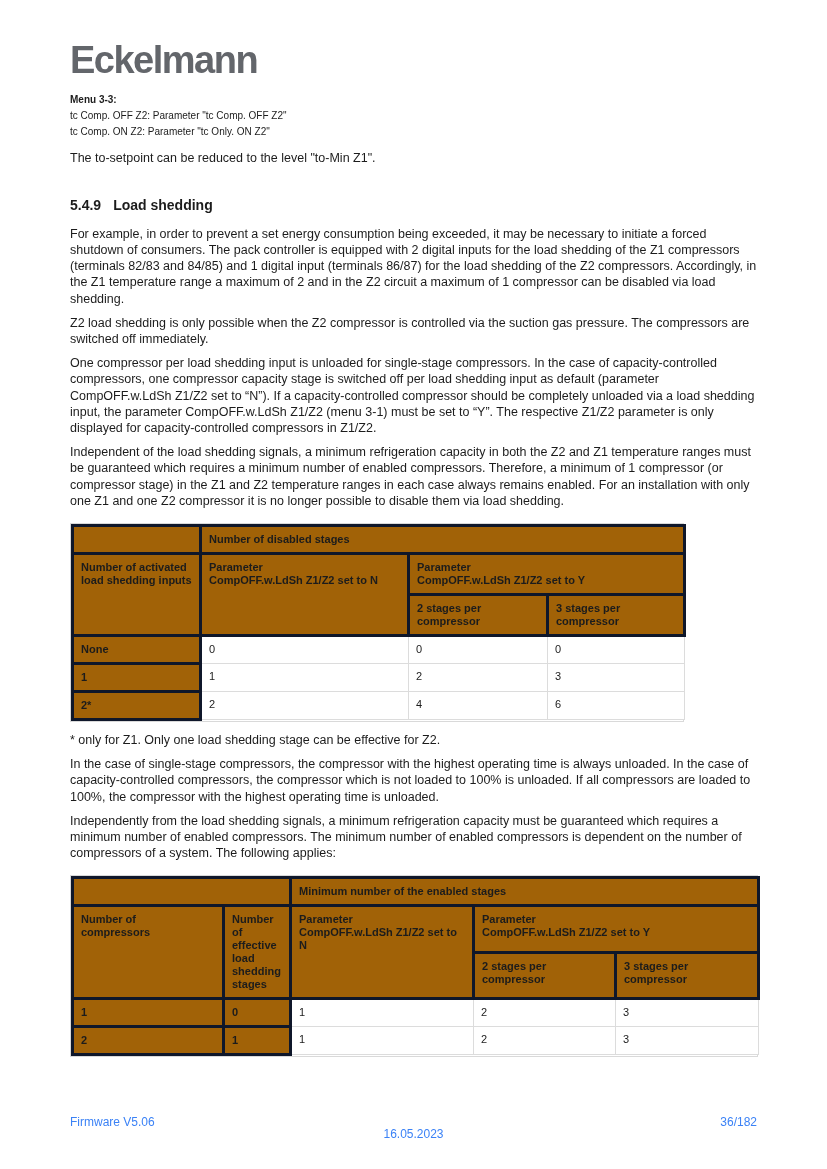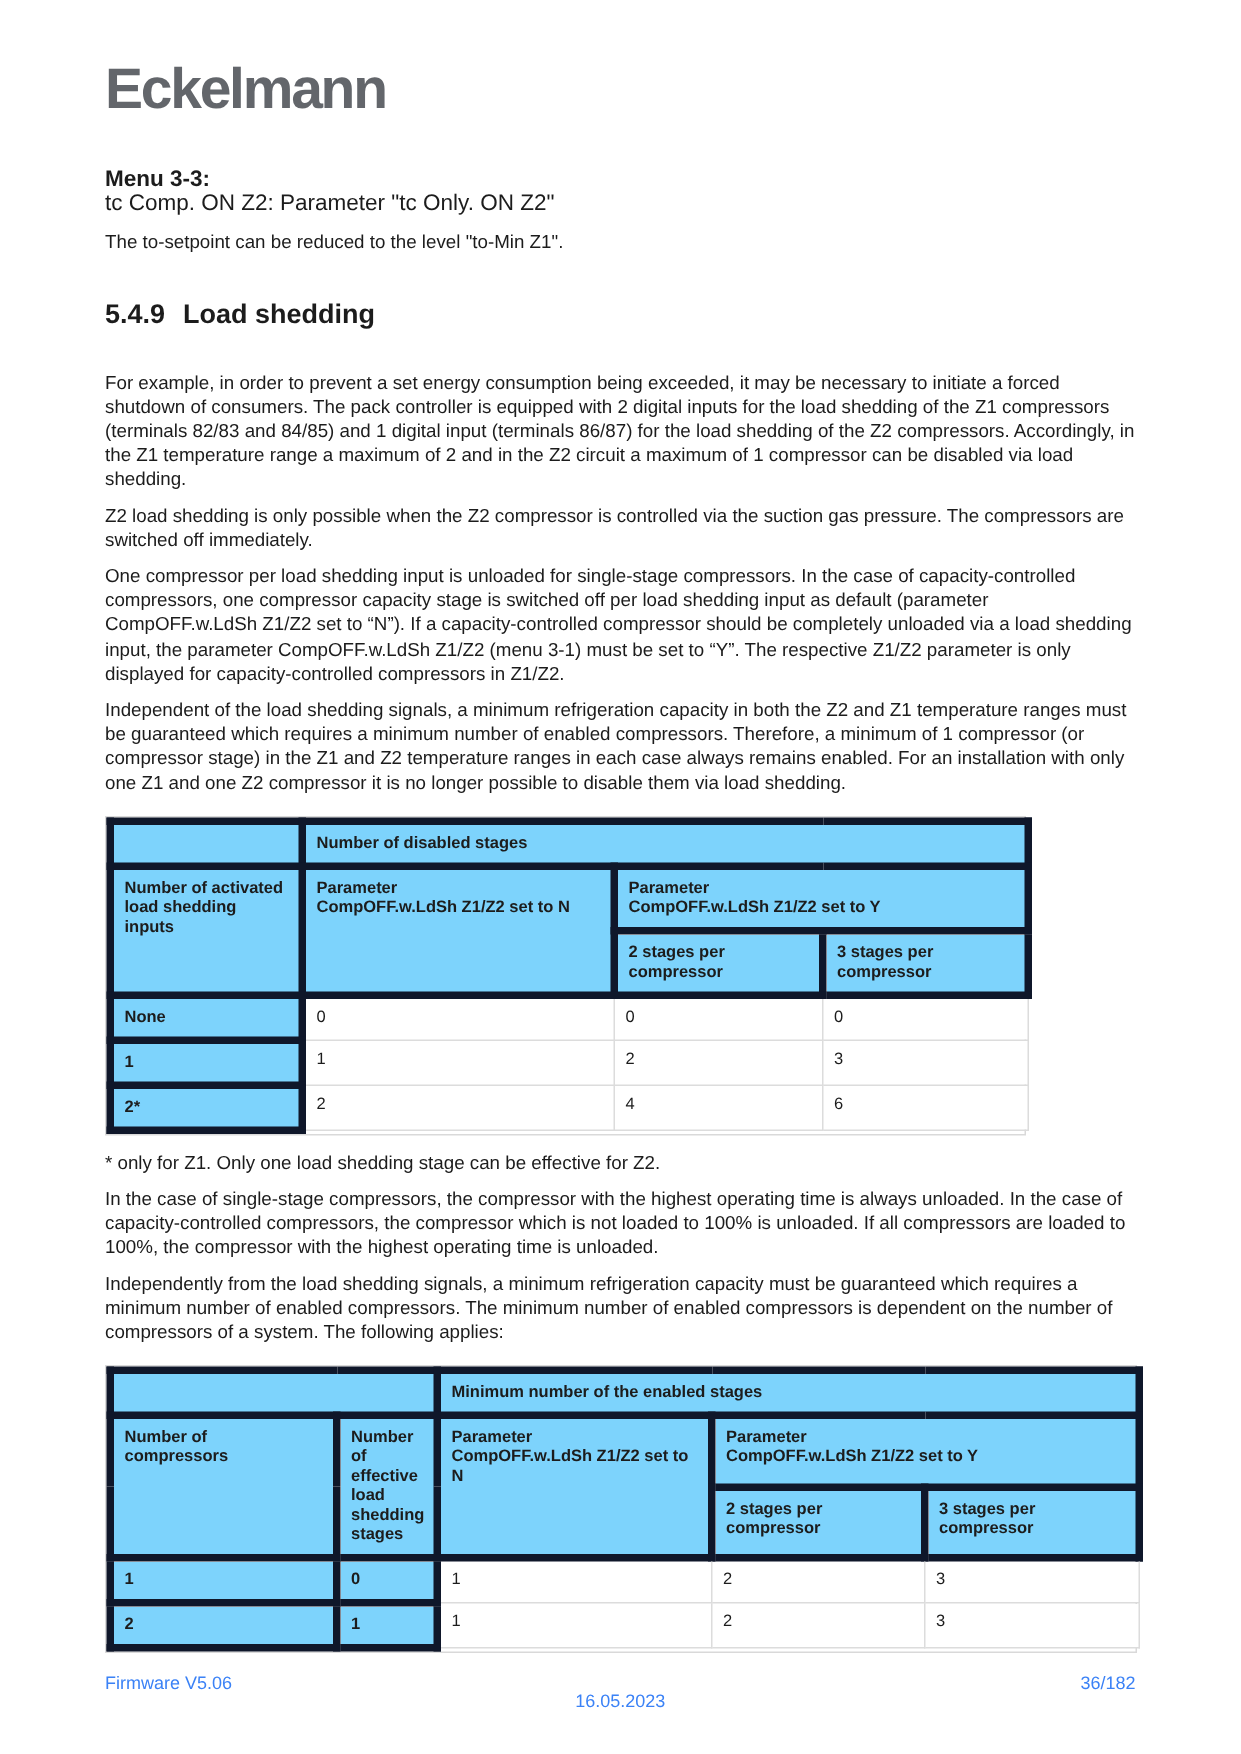--- a/index.html
+++ b/index.html
@@ -18,32 +18,32 @@
     right: 70px;
     top: 40px;
   }
   .logo {
     font-size: 38px;
     font-weight: bold;
     letter-spacing: -1.5px;
     color: #63666b;
     line-height: 40px;
   }
-  .menu-block { margin-top: 32px; font-size: 15px; line-height: 16.2px; }
+  .menu-block { margin-top: 12px; font-size: 10px; line-height: 16.2px; }
   .bold { font-weight: bold; }
   p.body-text {
     font-size: 12.5px;
     line-height: 16.2px;
     margin: 8px 0;
   }
   .note { margin-top: 9px !important; }
   h2.heading {
-    font-size: 18px;
+    font-size: 14px;
     font-weight: bold;
-    margin: 30px 0 29px 0;
+    margin: 30px 0 12px 0;
     line-height: 18px;
   }
   h2.heading .sec-num { margin-right: 12px; }
   .tbl-wrap {
     border: 1px solid #d9d9d9;
     margin: 14px 0 10px 0;
   }
   table.doc-table {
     border-collapse: collapse;
     table-layout: fixed;
@@ -51,22 +51,22 @@
   }
   table.doc-table th, table.doc-table td {
     vertical-align: top;
     text-align: left;
     padding: 6px 7px;
     line-height: 13px;
     overflow: hidden;
   }
   table.doc-table th {
     font-weight: bold;
-    background: #7dd3fc;
-    border: 5px solid #0f172a;
+    background: #a16207;
+    border: 3px solid #0f172a;
   }
   table.doc-table td {
     background: #ffffff;
     border: 1px solid #dcdcdc;
   }
   .pre { white-space: pre-line; }
   .footnote { margin-top: 10px !important; }
   .footer {
     position: absolute;
     left: 70px;
@@ -83,20 +83,21 @@
 </head>
 <body>
 
 <div class="page">
   <div class="content">
 
     <div class="logo">Eckelmann</div>
 
     <div class="menu-block">
       <div class="bold">Menu 3-3:</div>
+      <div>tc Comp. OFF Z2: Parameter "tc Comp. OFF Z2"</div>
       <div>tc Comp. ON Z2: Parameter "tc Only. ON Z2"</div>
     </div>
 
     <p class="body-text note">The to-setpoint can be reduced to the level "to-Min Z1".</p>
 
     <h2 class="heading">
       <span class="sec-num">5.4.9</span><span>Load shedding</span>
     </h2>
 
     <p class="body-text">For example, in order to prevent a set energy consumption being exceeded, it may be necessary to initiate a forced shutdown of consumers. The pack controller is equipped with 2 digital inputs for the load shedding of the Z1 compressors (terminals 82/83 and 84/85) and 1 digital input (terminals 86/87) for the load shedding of the Z2 compressors. Accordingly, in the Z1 temperature range a maximum of 2 and in the Z2 circuit a maximum of 1 compressor can be disabled via load shedding.</p>

